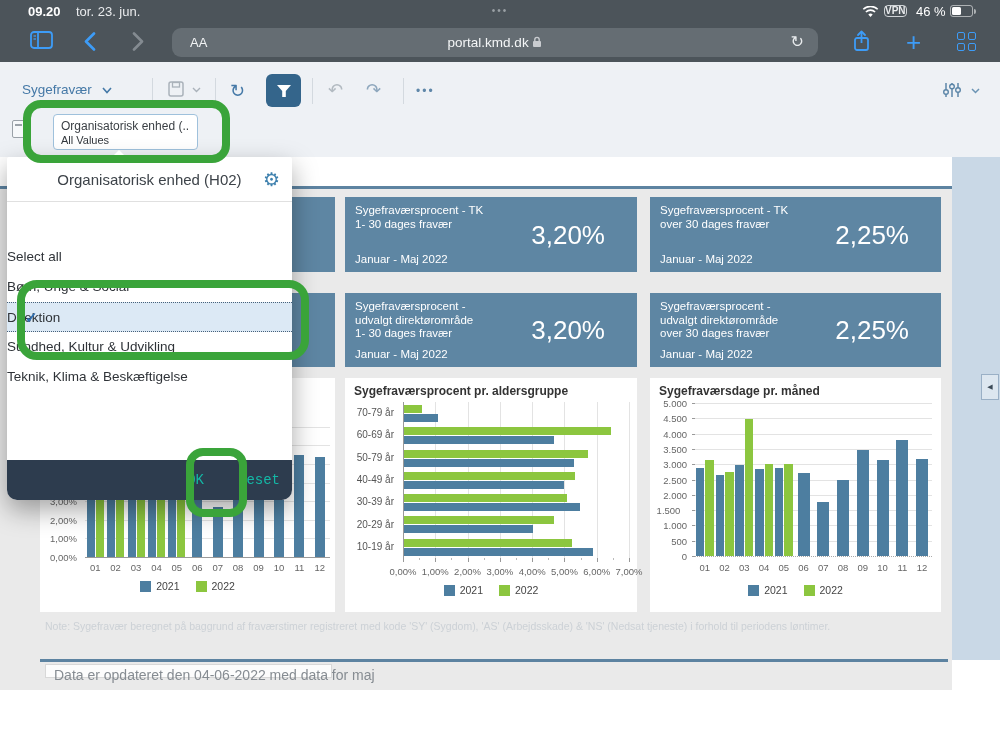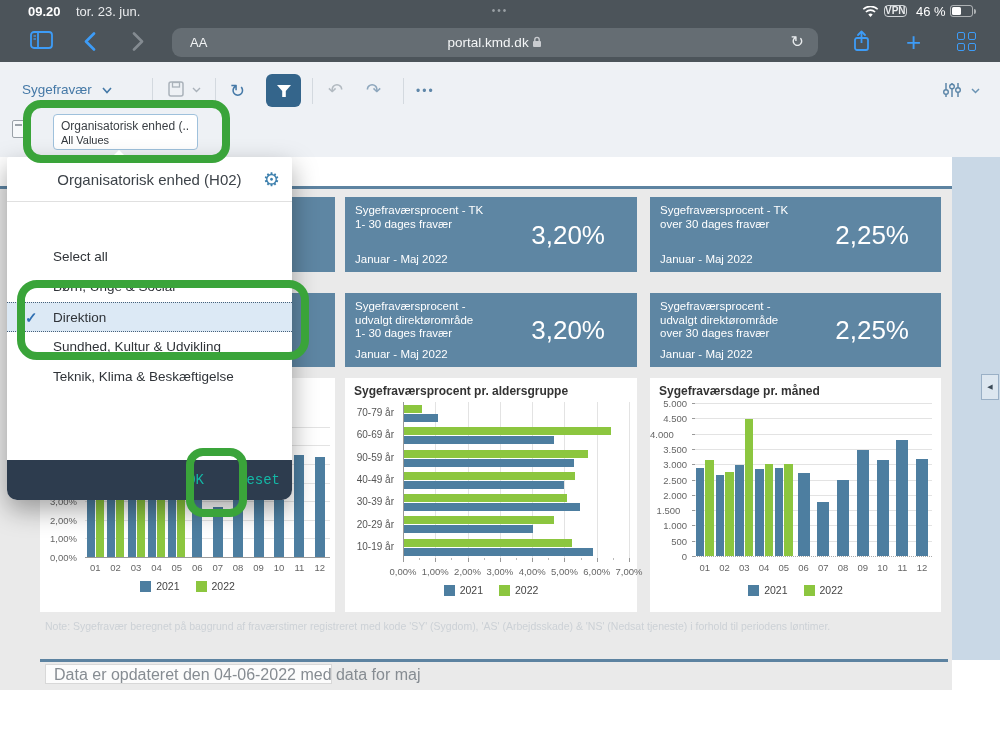--- a/index.html
+++ b/index.html
@@ -52,34 +52,34 @@
 .kpi-value{position:absolute;right:32px;top:50%;transform:translateY(-50%);font-size:26px}
 
 .card{position:absolute;background:#fff;z-index:2}
 .chart-title{position:absolute;left:9px;top:6px;font-size:12px;font-weight:bold;color:#333}
 .chart-host{position:absolute;left:0;top:0;right:0;bottom:0}
 .tick{position:absolute;font-size:9.5px;color:#666;white-space:nowrap}
 .cat{position:absolute;font-size:10px;color:#555;white-space:nowrap}
 
 .note-text{position:absolute;left:45px;top:620px;width:905px;font-size:10.5px;color:#ccd1d6;white-space:nowrap;z-index:2}
 .bottomline{position:absolute;left:40px;top:659px;width:908px;height:3px;background:#5d83a1;z-index:2}
-.updated-box{position:absolute;left:45px;top:664px;width:287px;height:20px;background:#fcfcfc;border:1px solid #d8d8d8;z-index:2;font-size:16px;color:#868c92;line-height:20px;padding-left:8px;white-space:nowrap}
+.updated-box{position:absolute;left:45px;top:664px;width:287px;height:14px;background:#fcfcfc;border:1px solid #d8d8d8;z-index:2;font-size:14px;color:#868c92;line-height:20px;padding-left:8px;white-space:nowrap}
 .bottom-white{position:absolute;left:0;top:690px;width:1000px;height:60px;background:#fff;z-index:2}
 
 
 .popup{position:absolute;left:7px;top:157px;width:285px;height:343px;background:#fff;z-index:50;border-radius:2px 2px 10px 10px;box-shadow:0 10px 26px rgba(0,0,0,.35)}
 .popup-caret{position:absolute;left:104px;top:-7px;width:0;height:0;border-left:8px solid transparent;border-right:8px solid transparent;border-bottom:8px solid #fff}
 .popup-header{position:absolute;left:0;top:0;width:100%;height:45px;border-bottom:1px solid #e0e0e0;text-align:center}
 .popup-title{display:inline-block;margin-top:14px;font-size:15px;color:#3d4349}
 .gear{position:absolute;right:12px;top:11px;font-size:19px;color:#3f81ae}
 .popup-search{position:absolute;left:0;top:45px;width:100%;height:36px;border-bottom:1px solid #e0e0e0}
 .search-ph{position:absolute;left:18px;top:9px;font-size:13.5px;font-style:italic;color:#7d848b}
 .search-ico{position:absolute;right:14px;top:9px}
 .popup-list{position:absolute;left:0;top:85px;width:100%}
-.popt{position:relative;height:30px;line-height:30px;padding-left:46px;font-size:13.5px;color:#2f3338;white-space:nowrap;overflow:hidden}
+.popt{position:relative;height:30px;line-height:30px;font-size:13.5px;color:#2f3338;white-space:nowrap;overflow:hidden}
 .popt.sel{background:#dce9f5;border-top:1px dotted #47617a;border-bottom:1px dotted #47617a}
 .pcheck{position:absolute;left:18px;top:0;font-size:15px;font-weight:bold;color:#2f6fb2}
 .popup-footer{position:absolute;left:0;bottom:0;width:100%;height:40px;background:#2d3c4e;border-radius:0 0 10px 10px;display:flex;justify-content:flex-end;align-items:center;gap:34px;padding-right:12px}
 .pbtn{background:none;border:none;color:#14b8a6;font-size:14px;font-family:Liberation Mono, monospace;cursor:pointer}
 
 
 .ann{position:absolute;border:8px solid #3aa43a;background:transparent;z-index:60}
 .ann1{left:23px;top:100px;width:207px;height:63px;border-radius:18px}
 .ann2{left:17px;top:280px;width:292px;height:80px;border-radius:20px}
 .ann3{left:186px;top:448px;width:61px;height:69px;border-radius:17px}
@@ -330,21 +330,21 @@
         <div class="tick" style="position: absolute; left: 262px; top: 188px; width: 44px; text-align: center;">7,00%</div>
         <div style="position: absolute; left: 58px; top: 24px; width: 1px; height: 160px; background: rgb(153, 153, 153);"></div>
         <div style="position: absolute; left: 59px; top: 27px; width: 17.7571px; height: 8px; background: rgb(140, 198, 63);"></div>
         <div style="position: absolute; left: 59px; top: 36px; width: 33.9px; height: 8px; background: rgb(77, 126, 160);"></div>
         <div class="cat" style="position: absolute; left: 0px; top: 29.1429px; width: 49px; text-align: right;">70-79 år</div>
         <div style="position: absolute; left: 59px; top: 49.2857px; width: 206.629px; height: 8px; background: rgb(140, 198, 63);"></div>
         <div style="position: absolute; left: 59px; top: 58.2857px; width: 150.129px; height: 8px; background: rgb(77, 126, 160);"></div>
         <div class="cat" style="position: absolute; left: 0px; top: 51.4286px; width: 49px; text-align: right;">60-69 år</div>
         <div style="position: absolute; left: 59px; top: 71.5714px; width: 184.029px; height: 8px; background: rgb(140, 198, 63);"></div>
         <div style="position: absolute; left: 59px; top: 80.5714px; width: 169.5px; height: 8px; background: rgb(77, 126, 160);"></div>
-        <div class="cat" style="position: absolute; left: 0px; top: 73.7143px; width: 49px; text-align: right;">90-59 år</div>
+        <div class="cat" style="position: absolute; left: 0px; top: 73.7143px; width: 49px; text-align: right;">50-79 år</div>
         <div style="position: absolute; left: 59px; top: 93.8571px; width: 171.114px; height: 8px; background: rgb(140, 198, 63);"></div>
         <div style="position: absolute; left: 59px; top: 102.857px; width: 159.814px; height: 8px; background: rgb(77, 126, 160);"></div>
         <div class="cat" style="position: absolute; left: 0px; top: 96px; width: 49px; text-align: right;">40-49 år</div>
         <div style="position: absolute; left: 59px; top: 116.143px; width: 163.043px; height: 8px; background: rgb(140, 198, 63);"></div>
         <div style="position: absolute; left: 59px; top: 125.143px; width: 175.957px; height: 8px; background: rgb(77, 126, 160);"></div>
         <div class="cat" style="position: absolute; left: 0px; top: 118.286px; width: 49px; text-align: right;">30-39 år</div>
         <div style="position: absolute; left: 59px; top: 138.429px; width: 150.129px; height: 8px; background: rgb(140, 198, 63);"></div>
         <div style="position: absolute; left: 59px; top: 147.429px; width: 129.143px; height: 8px; background: rgb(77, 126, 160);"></div>
         <div class="cat" style="position: absolute; left: 0px; top: 140.571px; width: 49px; text-align: right;">20-29 år</div>
         <div style="position: absolute; left: 59px; top: 160.714px; width: 167.886px; height: 8px; background: rgb(140, 198, 63);"></div>
@@ -383,21 +383,21 @@
         <div style="position: absolute; left: 42px; top: 101.5px; width: 3px; height: 1px; background: rgb(153, 153, 153);"></div>
         <div class="tick" style="position: absolute; left: 0px; top: 96.5px; width: 37px; text-align: right;">2.500</div>
         <div style="position: absolute; left: 45px; top: 86.2px; width: 237px; height: 1px; background: rgb(227, 227, 227);"></div>
         <div style="position: absolute; left: 42px; top: 86.2px; width: 3px; height: 1px; background: rgb(153, 153, 153);"></div>
         <div class="tick" style="position: absolute; left: 0px; top: 81.2px; width: 37px; text-align: right;">3.000</div>
         <div style="position: absolute; left: 45px; top: 70.9px; width: 237px; height: 1px; background: rgb(227, 227, 227);"></div>
         <div style="position: absolute; left: 42px; top: 70.9px; width: 3px; height: 1px; background: rgb(153, 153, 153);"></div>
         <div class="tick" style="position: absolute; left: 0px; top: 65.9px; width: 37px; text-align: right;">3.500</div>
         <div style="position: absolute; left: 45px; top: 55.6px; width: 237px; height: 1px; background: rgb(227, 227, 227);"></div>
         <div style="position: absolute; left: 42px; top: 55.6px; width: 3px; height: 1px; background: rgb(153, 153, 153);"></div>
-        <div class="tick" style="position: absolute; left: 0px; top: 50.6px; width: 37px; ">4.000</div>
+        <div class="tick" style="position: absolute; left: 0px; top: 50.6px; width: 37px; text-align: right;">4.000</div>
         <div style="position: absolute; left: 45px; top: 40.3px; width: 237px; height: 1px; background: rgb(227, 227, 227);"></div>
         <div style="position: absolute; left: 42px; top: 40.3px; width: 3px; height: 1px; background: rgb(153, 153, 153);"></div>
         <div class="tick" style="position: absolute; left: 0px; top: 35.3px; width: 37px; text-align: right;">4.500</div>
         <div style="position: absolute; left: 45px; top: 25px; width: 237px; height: 1px; background: rgb(227, 227, 227);"></div>
         <div style="position: absolute; left: 42px; top: 25px; width: 3px; height: 1px; background: rgb(153, 153, 153);"></div>
         <div class="tick" style="position: absolute; left: 0px; top: 20px; width: 37px; text-align: right;">5.000</div>
         <div style="position: absolute; left: 45px; top: 178px; width: 237px; height: 0px; border-top: 1px dotted rgb(170, 170, 170);"></div>
         <div style="position: absolute; left: 45.875px; top: 90.178px; width: 8.5px; height: 87.822px; background: rgb(77, 126, 160);"></div>
         <div style="position: absolute; left: 55.375px; top: 81.61px; width: 8.5px; height: 96.39px; background: rgb(140, 198, 63);"></div>
         <div class="tick" style="position: absolute; left: 43.875px; top: 184px; width: 22px; text-align: center;">01</div>

